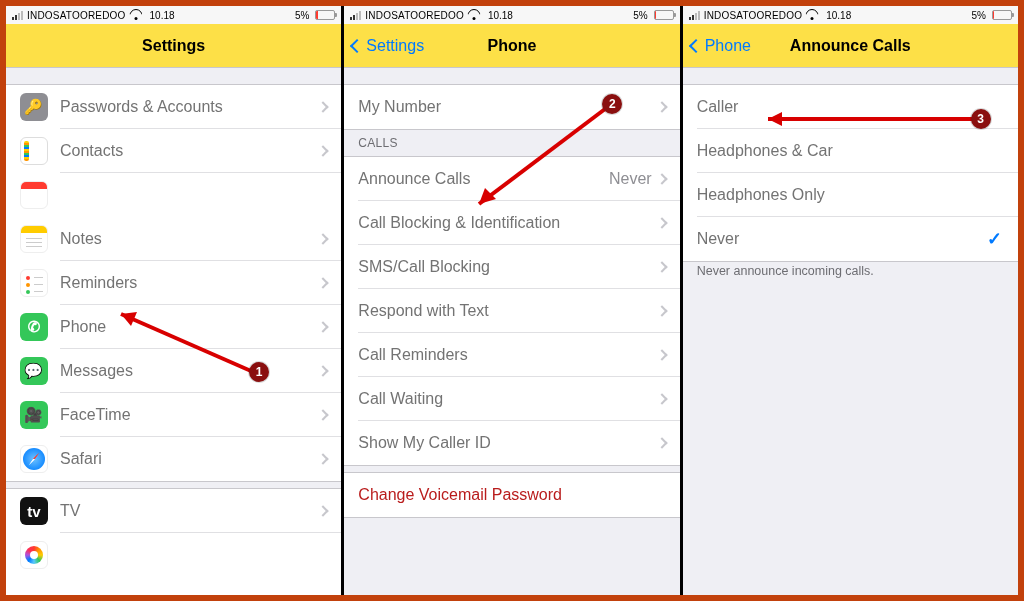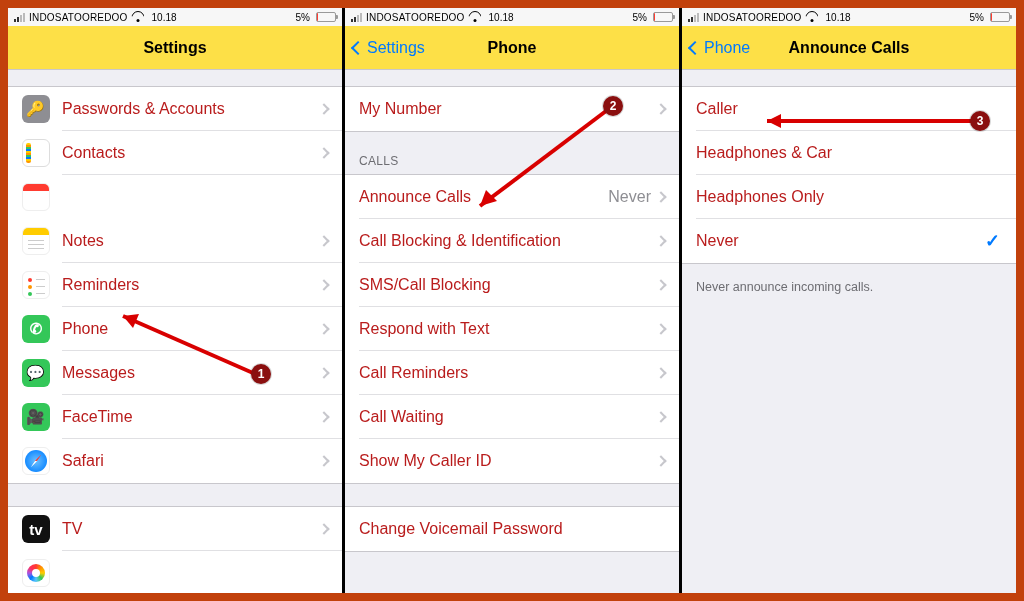--- a/index.html
+++ b/index.html
@@ -9,21 +9,21 @@
     font-family: -apple-system, "Helvetica Neue", Helvetica, Arial, sans-serif;
     background: #fff;
     width: 1024px;
     height: 601px;
     overflow: hidden;
   }
   .wrap {
     display: flex;
     width: 1024px;
     height: 601px;
-    border: 8px solid #c2410c;
+    border: 6px solid #c2410c;
     background: #000;
   }
   .panel {
     flex: 1 1 0;
     background: #efeff4;
     position: relative;
     overflow: hidden;
     display: flex;
     flex-direction: column;
   }
@@ -91,50 +91,50 @@
   }
   .chev-left {
     display:inline-block; width:10px; height:10px;
     border-left:2.5px solid #007aff; border-bottom:2.5px solid #007aff;
     transform: rotate(45deg);
     margin-right: 2px;
   }
 
   
   .scroll { overflow: hidden; flex: 1; }
-  .group { margin-top: 22px; }
+  .group { margin-top: 6px; }
   .group.first { margin-top: 16px; }
   .group-header {
     font-size: 12px; color:#6d6d72; text-transform: uppercase;
     padding: 0 14px 6px; letter-spacing: .3px;
   }
   .group-footer {
     font-size: 12.5px; color:#6d6d72;
-    padding: 16px 14px 0;
+    padding: 2px 14px 0;
   }
   .list {
     background: #fff;
     border-top: 1px solid #c8c7cc;
     border-bottom: 1px solid #c8c7cc;
   }
   .row {
     display: flex; align-items: center;
     min-height: 44px;
     padding-left: 14px;
     position: relative;
     cursor: pointer;
   }
   .row .inner {
     flex:1; display:flex; align-items:center;
     padding: 10px 12px 10px 0;
     border-bottom: 1px solid #e0e0e3;
     min-height: 44px;
   }
   .row:last-child .inner { border-bottom: none; }
-  .row .label { flex:1; font-size: 16px; color:#b91c1c; }
+  .row .label { flex:1; font-size: 16px; color:#737373; }
   .row .value { font-size: 16px; color:#8e8e93; margin-right: 6px; }
   .row .link { color:#b91c1c; }
   .chev {
     width: 8px; height: 8px;
     border-top: 2px solid #c7c7cc;
     border-right: 2px solid #c7c7cc;
     transform: rotate(45deg);
     margin-right: 2px;
     flex: none;
   }

